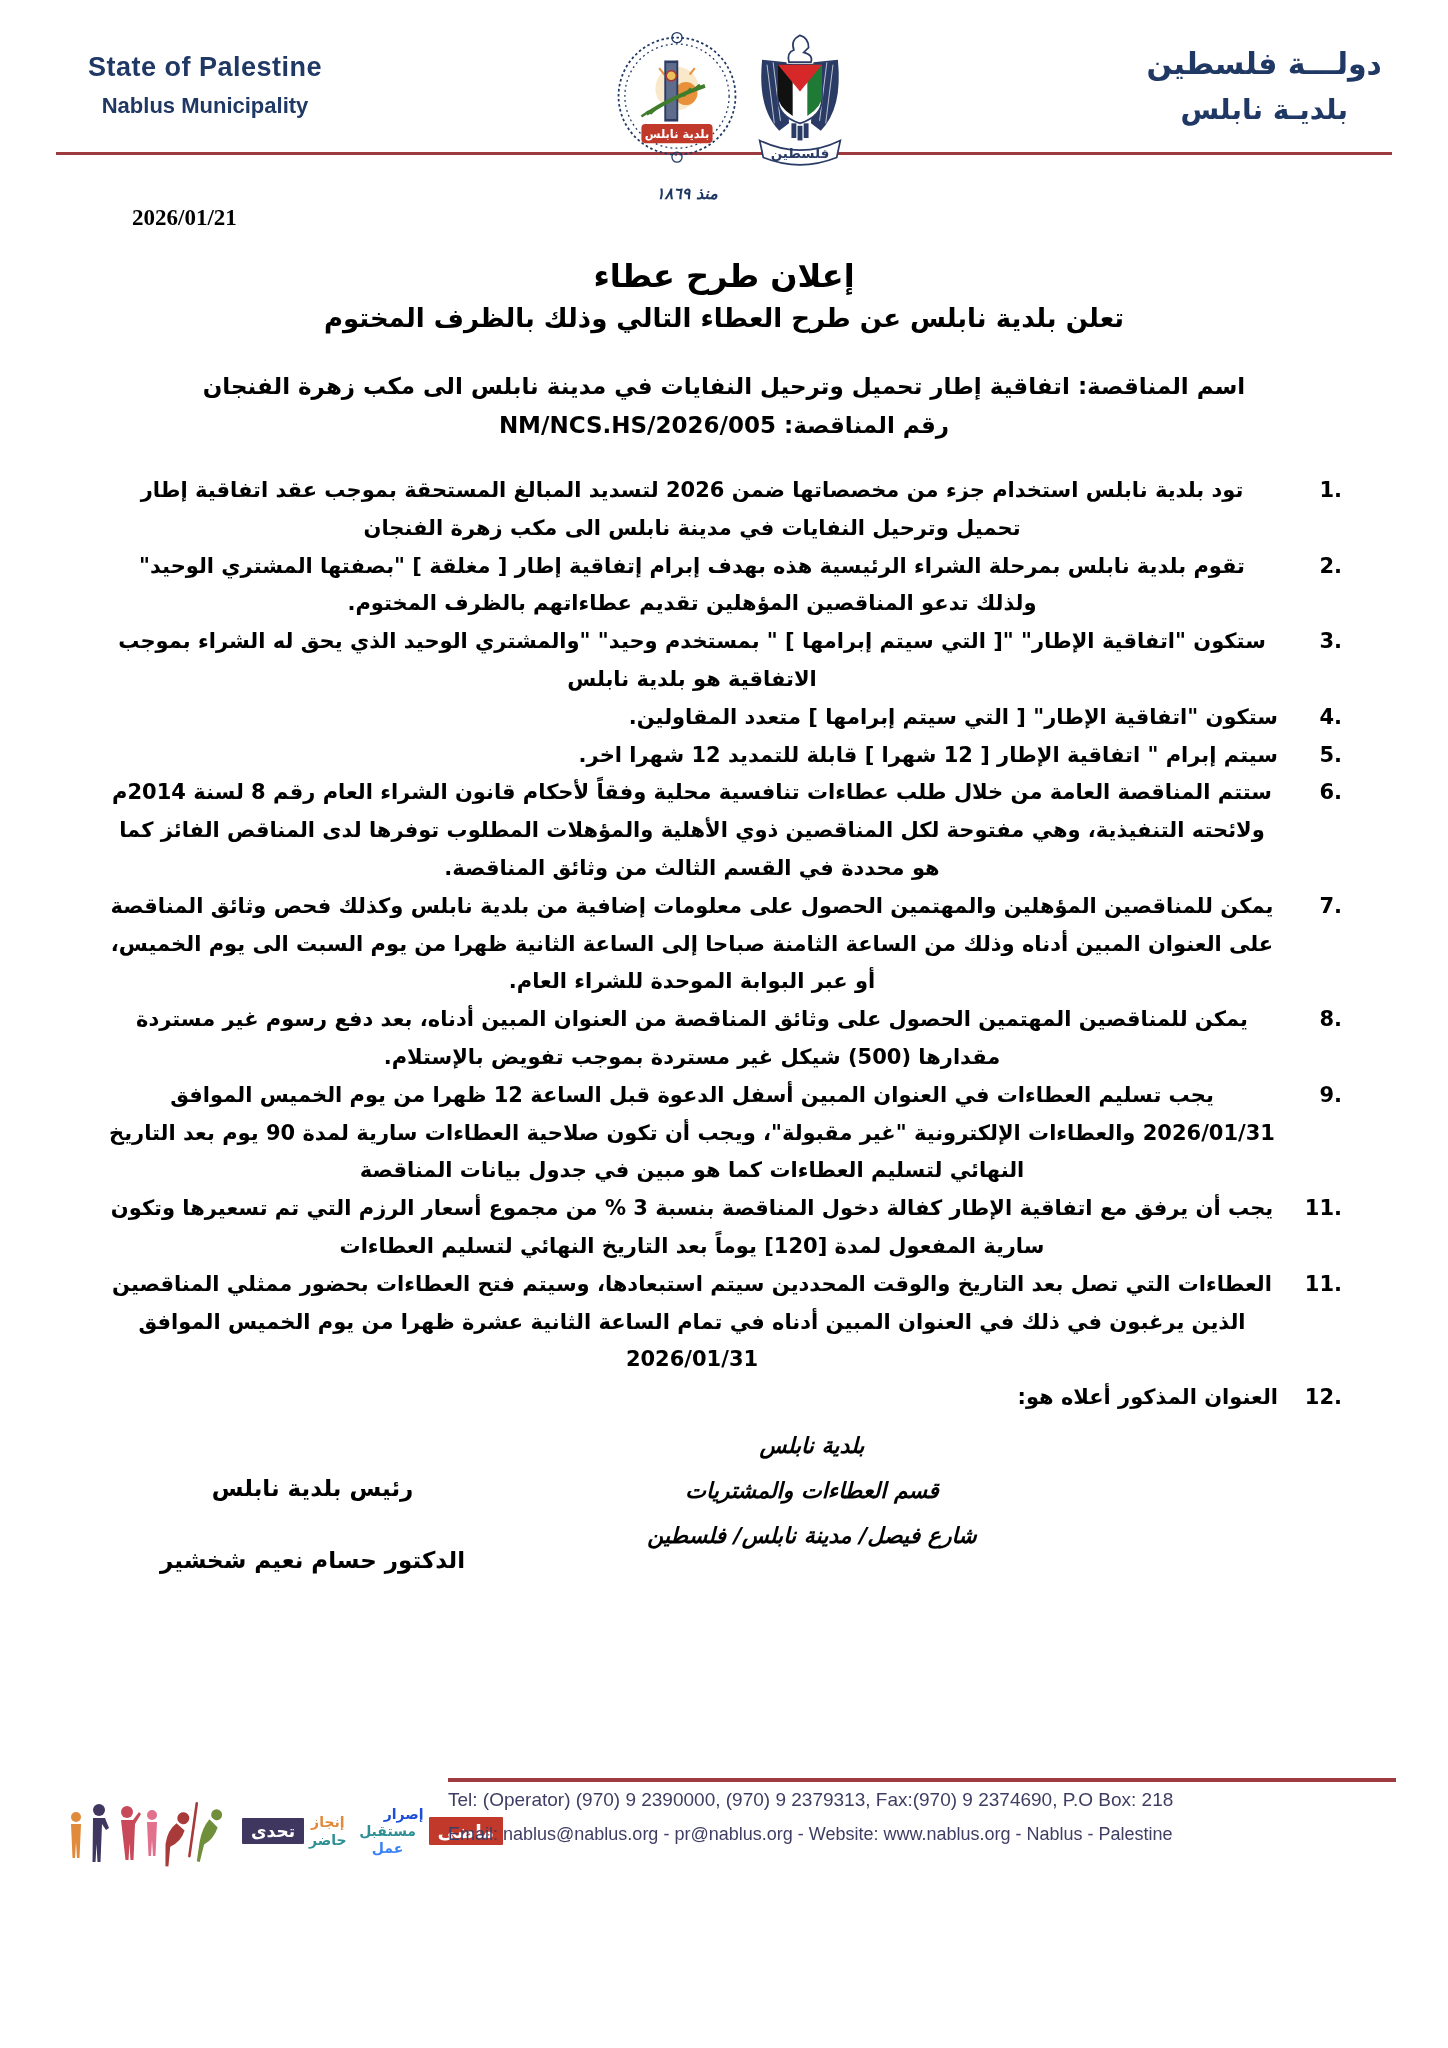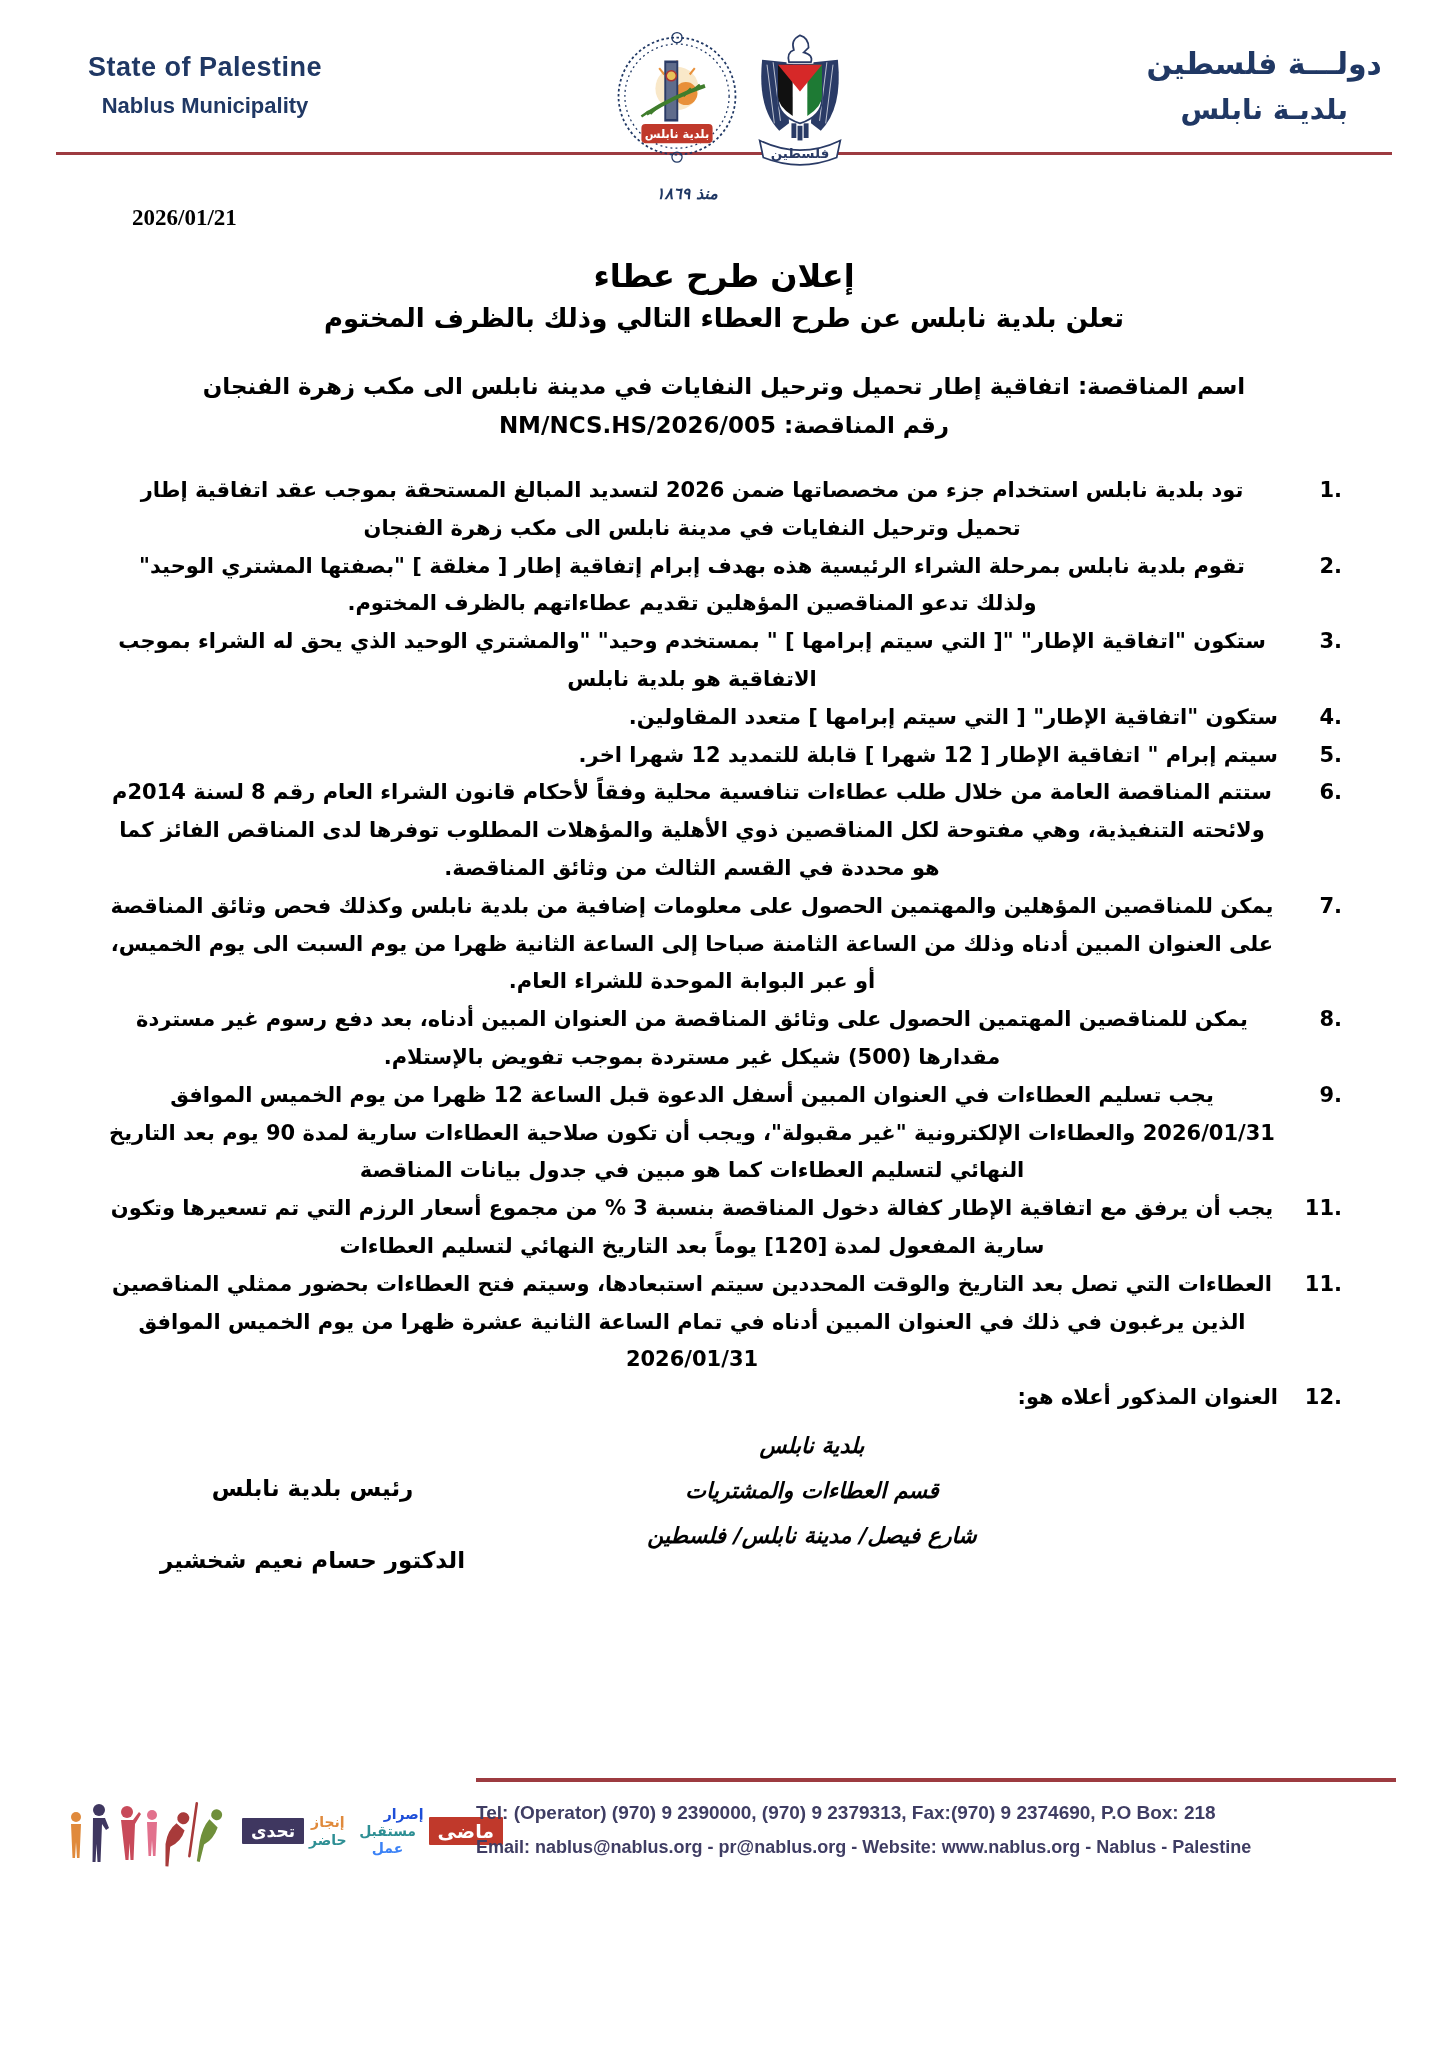--- a/index.html
+++ b/index.html
@@ -46,22 +46,22 @@
   
   .footer{position:absolute;top:1778px;left:0;right:0;display:flex;padding:0 52px 0 66px;gap:14px;align-items:flex-start;}
   .f-logo{flex:none;width:368px;display:flex;align-items:center;gap:6px;margin-top:8px;}
   .f-words{display:flex;flex-direction:row;align-items:center;gap:5px;direction:ltr;}
   .wcol{display:flex;flex-direction:column;gap:1px;align-items:center;}
   .wbox{border-radius:1px;padding:3px 9px;color:#fff;font-weight:bold;font-size:17px;}
   .wbox.red{background:var(--banner-red);font-size:19px;}
   .wbox.navy{background:#3f3760;}
   .wt{font-weight:bold;font-size:14px;line-height:1.15;}
   .wt.red{color:#1d4ed8;margin-left:32px;} .wt.teal{color:#2e8f94;} .wt.orange{color:#e08a3c;} .wt.gold{color:#3b82f6;}
-  .f-right{flex:1;border-top:4px solid var(--rule-red);padding-top:20px;color:var(--footer-text);
-    font-family:"Liberation Sans",sans-serif;font-weight:bold;margin-left:28px;}
+  .f-right{flex:1;border-top:4px solid var(--rule-red);padding-top:7px;color:var(--footer-text);
+    font-family:"Liberation Sans",sans-serif;font-weight:normal;}
   .f-line1{font-size:19px;}
   .f-line2{font-size:18px;margin-top:13px;}
 </style>
 </head>
 <body>
 
 <div class="page">
 
   <div class="header">
     <div class="h-en">

